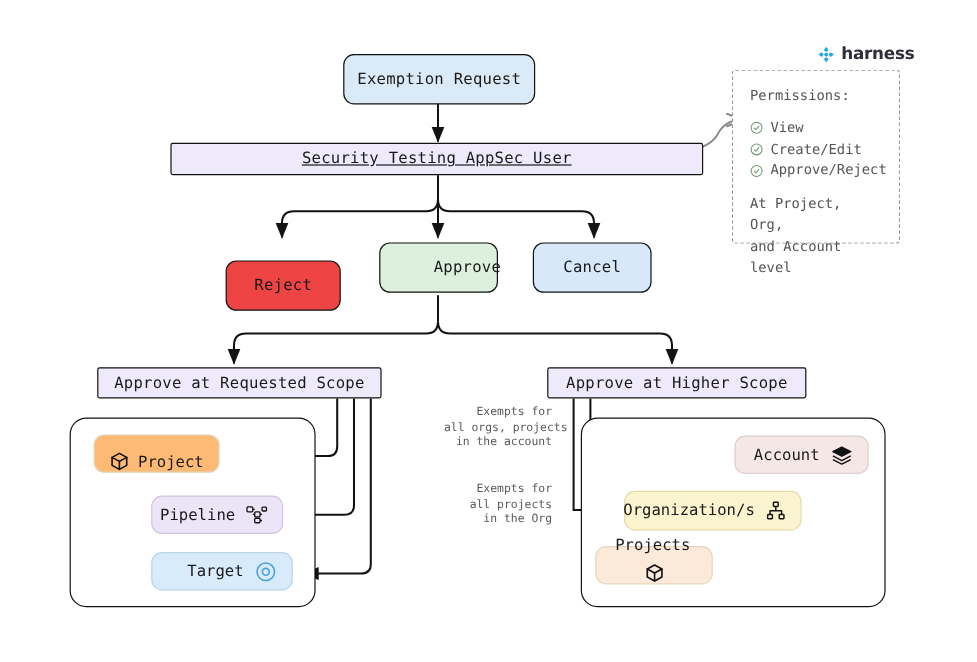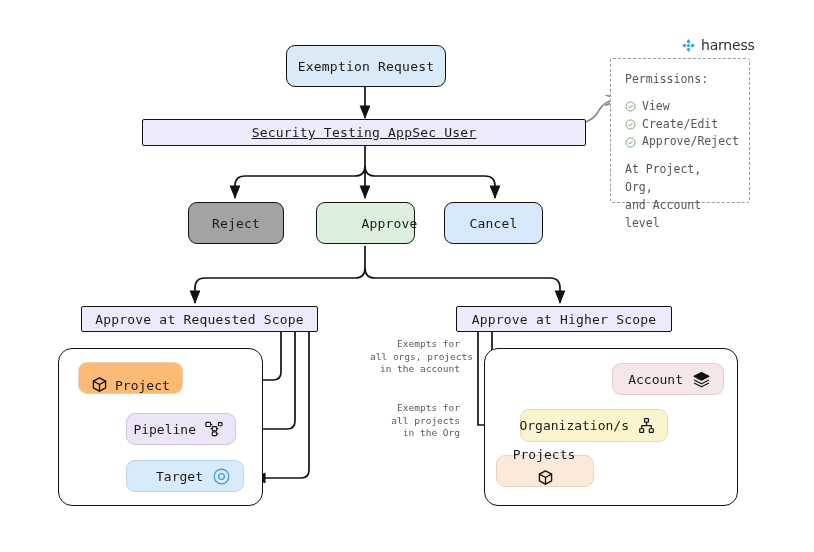--- a/index.html
+++ b/index.html
@@ -16,21 +16,21 @@
     position:absolute;box-sizing:border-box;
     display:flex;align-items:center;justify-content:center;
     font-size:13px;color:#1a1a1a;letter-spacing:0.2px;
     white-space:nowrap;
   }
   .rounded{border:1.6px solid #121212;border-radius:9px;}
   .sharp{border:1.6px solid #121212;border-radius:2px;}
 
   .n-exemption{background:#daeaf6;}
   .n-security{background:#eeeafb;}
-  .n-reject{background:#a3a3a3;}
+  .n-reject{background:#ef4444;margin-top:15px;}
   .n-approve{background:#ddf0dd;padding-left:48px;}
   .n-cancel{background:#d6e8fa;}
   .n-scope{background:#eeeafb;}
 
   .cluster{
     position:absolute;box-sizing:border-box;
     background:#ffffff;border:1.7px solid #121212;border-radius:14px;
   }
 
   .leaf{
@@ -69,21 +69,21 @@
   .edgelabel{
     position:absolute;
     font-size:9.5px;line-height:1.32;
     color:#5a5a5a;text-align:right;
     white-space:pre;
   }
 
   .brand{
     position:absolute;display:flex;align-items:center;gap:5px;
     font-family:"DejaVu Sans","Liberation Sans",sans-serif;
-    font-size:14px;font-weight:400;color:#2e2e38;
+    font-size:14px;font-weight:700;color:#2e2e38;
     letter-spacing:-0.2px;
   }
 </style>
 </head>
 <body>
 
 <div class="stage">
 
   <svg class="edges" viewBox="0 0 814 552">
     <defs>

